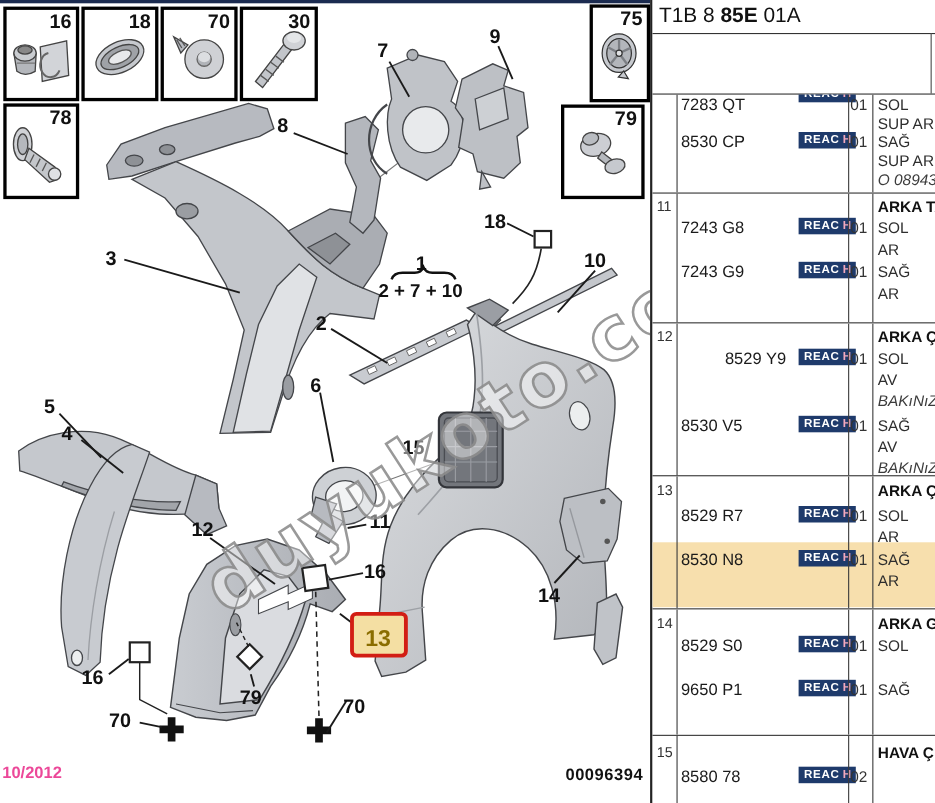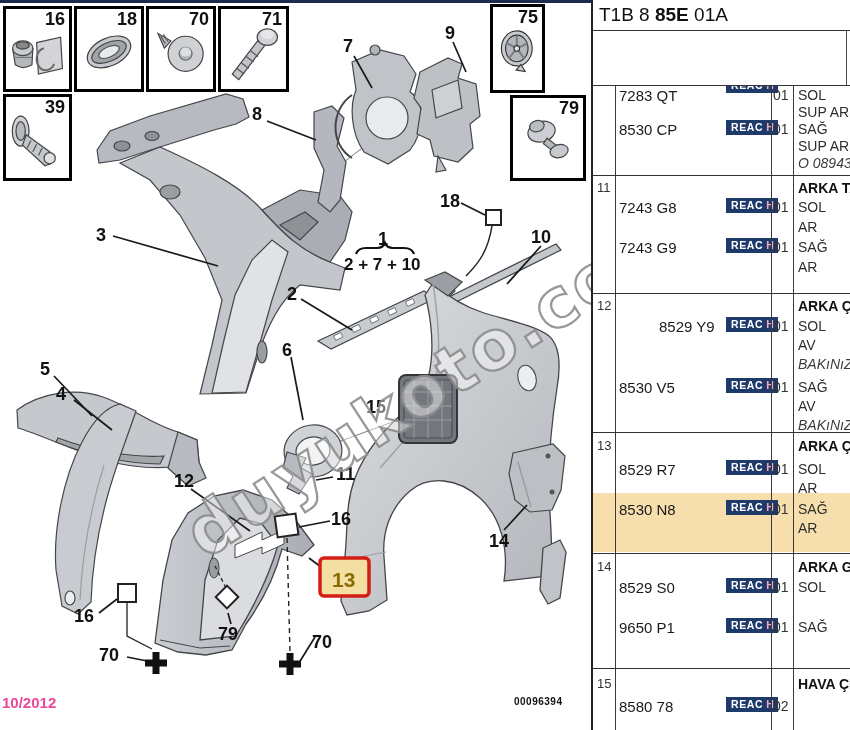--- a/index.html
+++ b/index.html
@@ -9,21 +9,21 @@
 
   
   .tbox{position:absolute;background:#fff;border:3px solid #000;box-sizing:border-box;}
   .tbox .tb-label{position:absolute;top:0px;right:4px;font-weight:bold;font-size:18px;color:#111;}
   .tbox .tb-icon{position:absolute;left:0;top:6px;width:100%;height:calc(100% - 8px);}
   .tbox .tb-icon svg{width:100%;height:100%;}
 
   
   .diagram{position:absolute;left:0;top:0;width:591px;height:730px;}
   .footer-left{position:absolute;left:2px;top:694px;font-weight:bold;font-size:15px;color:#ec4899;}
-  .footer-right{position:absolute;left:514px;top:696px;font-weight:bold;font-size:10px;color:#111;letter-spacing:.5px;}
+  .footer-right{position:absolute;left:514px;top:696px;font-weight:bold;font-size:15px;color:#111;letter-spacing:.5px;}
 
   
   .rpanel{position:absolute;left:591px;top:0;width:259px;height:730px;border-left:2px solid #232323;
           box-sizing:content-box;background:#fff;overflow:hidden;}
   .rp-title{position:absolute;left:0;top:0;width:100%;height:30px;border-bottom:1px solid #333;font-size:19px;}
   .rp-title .tt{position:absolute;left:6px;top:4px;white-space:nowrap;color:#111;}
   .rp-title .b{font-weight:bold;}
   .gapline{position:absolute;left:253px;top:30px;width:1px;height:55px;background:#4a4a4a;}
   .rp-table{position:absolute;left:0;top:85px;right:0;bottom:0;border-top:1px solid #333;}
   .tgroup{position:relative;width:100%;box-sizing:border-box;border-bottom:1px solid #333;overflow:hidden;}
@@ -265,53 +265,53 @@
               <polygon points="8,20 22,28 15,36" fill="#b7bac0"></polygon>
               <line x1="11" y1="23" x2="16" y2="31" stroke="#555"></line>
               <line x1="14" y1="21" x2="19" y2="29" stroke="#555"></line>
               <circle cx="38" cy="42" r="19" fill="#cfd1d5"></circle>
               <circle cx="38" cy="42" r="7" fill="#b0b3b8" stroke="#666"></circle>
               <ellipse cx="38" cy="40" rx="6" ry="5" fill="#dcdee1" stroke="none"></ellipse>
             </g>
           </svg></span>
     </div>
     <div class="tbox" style="left:218px;top:6px;width:71px;height:86px;">
-      <span class="tb-label">71</span>
+      <span class="tb-label">30</span>
       <span class="tb-icon"><svg viewBox="0 0 66 78">
             <g stroke="#444" stroke-width="1.3">
               <polygon points="10,64 17,70 46,32 39,26" fill="#c2c5ca"></polygon>
               <line x1="15" y1="58" x2="23" y2="64" stroke="#555"></line>
               <line x1="20" y1="52" x2="28" y2="58" stroke="#555"></line>
               <line x1="25" y1="45" x2="33" y2="51" stroke="#555"></line>
               <line x1="30" y1="39" x2="38" y2="45" stroke="#555"></line>
               <ellipse cx="48" cy="24" rx="11" ry="9" fill="#d0d2d6"></ellipse>
               <ellipse cx="48" cy="21" rx="7" ry="5" fill="#e4e6e8" stroke="none"></ellipse>
             </g>
           </svg></span>
     </div>
-    <div class="tbox" style="left:490px;top:4px;width:55px;height:89px;">
+    <div class="tbox" style="left:536px;top:4px;width:55px;height:89px;">
       <span class="tb-label">75</span>
       <span class="tb-icon"><svg viewBox="0 0 70 82">
             <g stroke="#333" stroke-width="1.6">
               <ellipse cx="34" cy="38" rx="22" ry="25" fill="#c7cacf"></ellipse>
               <ellipse cx="34" cy="38" rx="16" ry="19" fill="#b3b6bb"></ellipse>
               <g stroke="#7c7f84" stroke-width="3">
                 <line x1="34" y1="38" x2="34" y2="20"></line>
                 <line x1="34" y1="38" x2="49" y2="31"></line>
                 <line x1="34" y1="38" x2="45" y2="53"></line>
                 <line x1="34" y1="38" x2="22" y2="53"></line>
                 <line x1="34" y1="38" x2="19" y2="30"></line>
               </g>
               <circle cx="34" cy="38" r="4" fill="#dfe1e3"></circle>
               <path d="M40,61 L46,71 L33,69 Z" fill="#c7cacf"></path>
             </g>
           </svg></span>
     </div>
     <div class="tbox" style="left:3px;top:94px;width:69px;height:87px;">
-      <span class="tb-label">39</span>
+      <span class="tb-label">78</span>
       <span class="tb-icon"><svg viewBox="0 0 66 78">
             <g stroke="#444" stroke-width="1.3">
               <ellipse cx="15" cy="30" rx="9" ry="16" fill="#d0d2d6"></ellipse>
               <ellipse cx="15" cy="30" rx="5" ry="10" fill="#b5b8bd"></ellipse>
               <path d="M21,34 L46,52 Q53,58 47,65 L41,67 L17,45 Z" fill="#c4c7cb"></path>
               <line x1="26" y1="40" x2="22" y2="48" stroke="#555"></line>
               <line x1="32" y1="44" x2="28" y2="52" stroke="#555"></line>
               <line x1="38" y1="48" x2="34" y2="56" stroke="#555"></line>
               <circle cx="46" cy="59" r="6" fill="#dfe1e4"></circle>
             </g>

